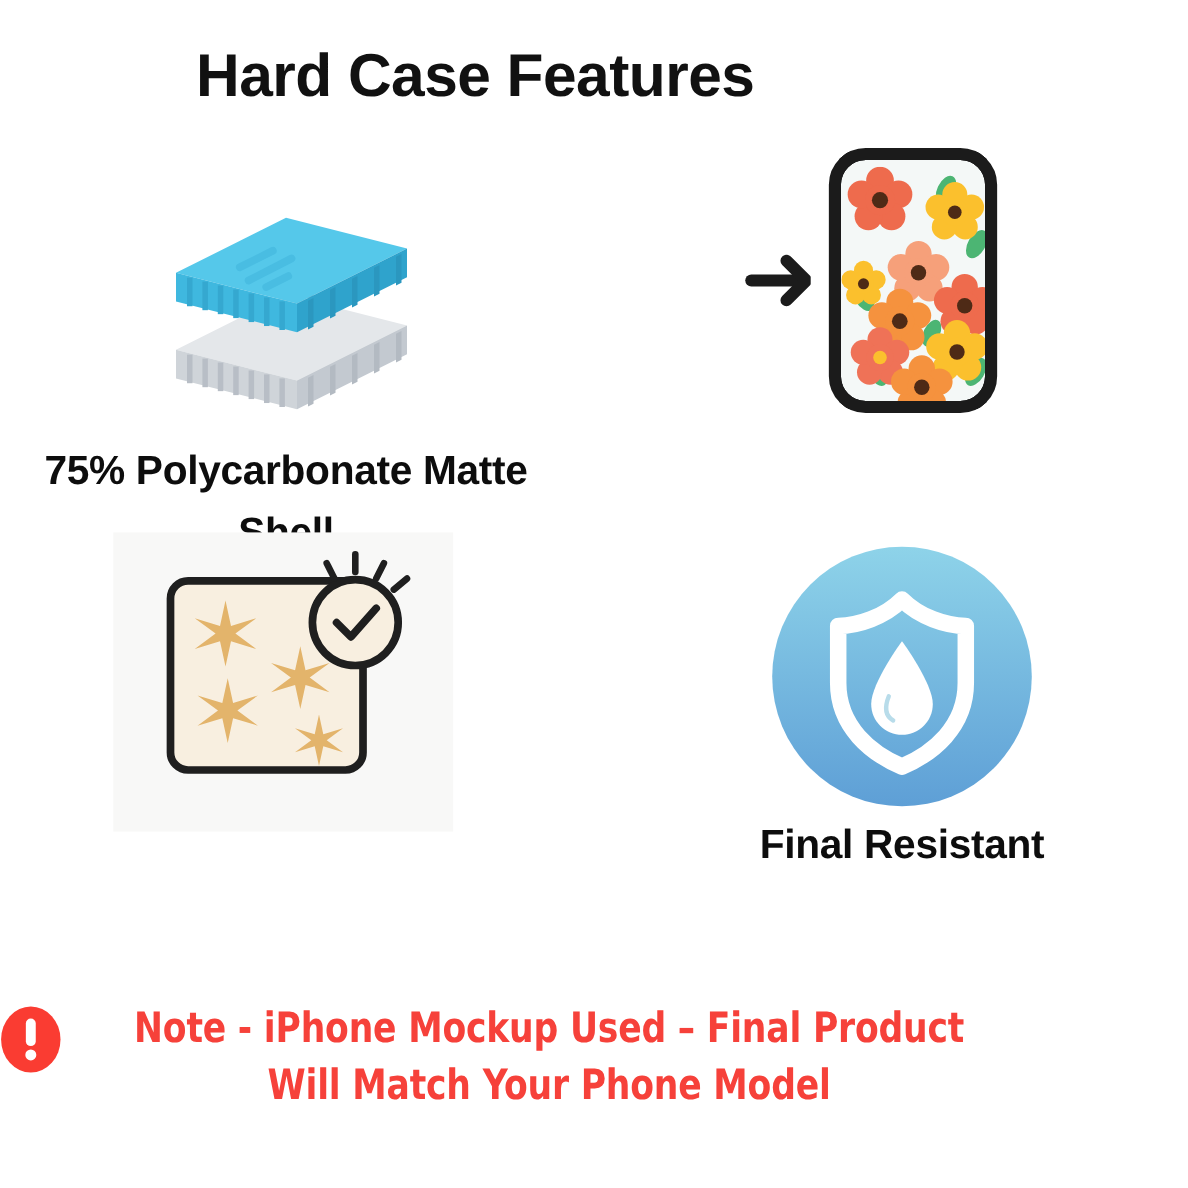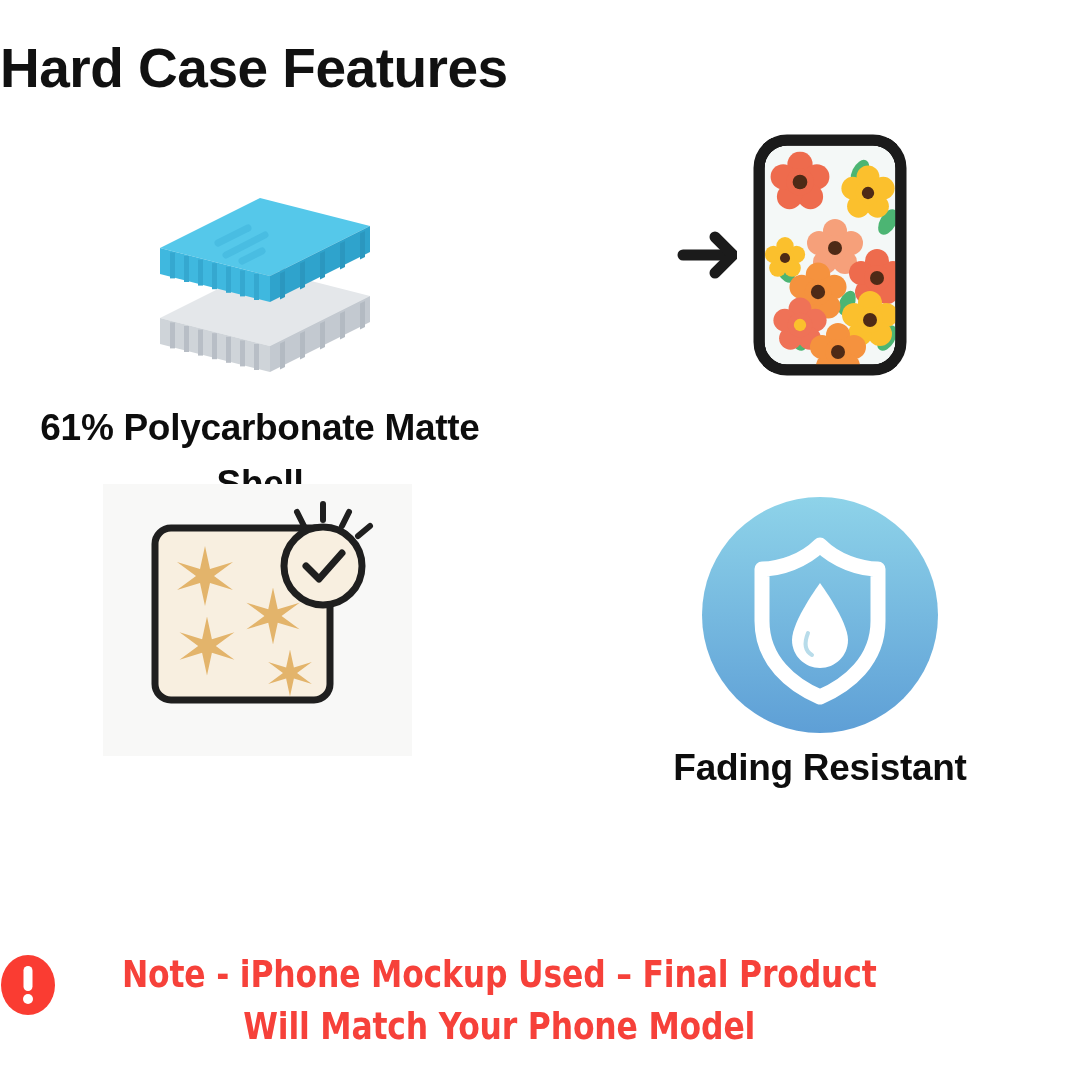--- a/index.html
+++ b/index.html
@@ -15,20 +15,21 @@
     font-family: "Liberation Sans", sans-serif;
     -webkit-font-smoothing: antialiased;
   }
 
   
   .title {
     position: absolute;
     top: 36px;
     left: 0;
     width: 864px;
+    text-align: center;
     font-size: 55px;
     font-weight: 700;
     letter-spacing: -0.5px;
     color: #111111;
   }
 
   
   .feature {
     position: absolute;
     width: 500px;
@@ -68,21 +69,21 @@
     background: #f8f8f7;
   }
 
   
   .layers-svg { position: relative; z-index: 2; }
 
   
   .note {
     position: absolute;
     left: 0;
-    top: 948px;
+    top: 908px;
     width: 934px;
     display: block;
     text-align: center;
   }
   .note-inner {
     display: inline-block;
     max-width: 1000px;
     text-align: center;
   }
   .note-badge {
@@ -151,21 +152,21 @@
       <polygon points="210,73.5  215,71  215,97  210,99.5" fill="#2b97bf"></polygon>
       <polygon points="230,63.5  235,61  235,87  230,89.5" fill="#2b97bf"></polygon>
 
       <g stroke="#49bde2" stroke-width="7" stroke-linecap="round">
         <line x1="88" y1="73" x2="118" y2="58"></line>
         <line x1="96" y1="85" x2="135" y2="65"></line>
         <line x1="112" y1="91" x2="132" y2="81"></line>
       </g>
     </svg>
   </div>
-  <div class="caption">61% Polycarbonate Matte Shell</div>
+  <div class="caption">75% Polycarbonate Matte Shell</div>
 </div>
 
 <div class="feature f2">
   <div class="icon-box">
     <svg width="290" height="250" viewBox="0 0 290 250">
 
       <g stroke="#1b1b1b" stroke-width="11" stroke-linecap="round" stroke-linejoin="round" fill="none">
         <line x1="8" y1="125" x2="56" y2="125"></line>
         <polyline points="40,107 58,125 40,143"></polyline>
       </g>
@@ -358,21 +359,21 @@
                C 160 74, 136 66, 120 50 Z" fill="none" stroke="#ffffff" stroke-width="15" stroke-linejoin="round" stroke-linecap="round"></path>
 
       <path d="M120 88
                C 120 88, 92 126, 92 145
                C 92 161, 105 173, 120 173
                C 135 173, 148 161, 148 145
                C 148 126, 120 88, 120 88 Z" fill="#ffffff"></path>
       <path d="M108 138 C 104 148, 105 156, 112 160" fill="none" stroke="#b8dcea" stroke-width="4" stroke-linecap="round"></path>
     </svg>
   </div>
-  <div class="caption">Fading Resistant</div>
+  <div class="caption">Final Resistant</div>
 </div>
 
 <div class="note">
   <div class="note-inner">
     <svg class="note-badge" viewBox="0 0 56 62">
       <ellipse cx="28" cy="31" rx="27" ry="30" fill="#fa3c32"></ellipse>
       <rect x="23.5" y="12" width="9" height="25" rx="4.5" fill="#ffffff"></rect>
       <circle cx="28" cy="45" r="5" fill="#ffffff"></circle>
     </svg>
     <div class="note-text">Note - iPhone Mockup Used – Final Product Will Match Your Phone Model</div>

